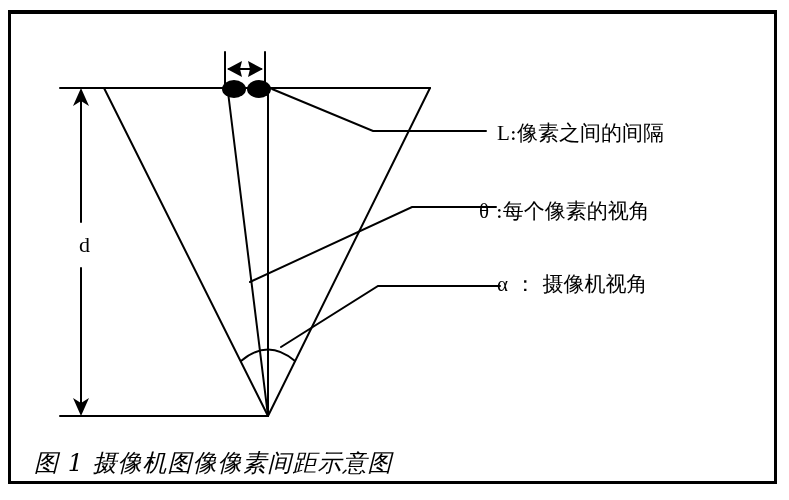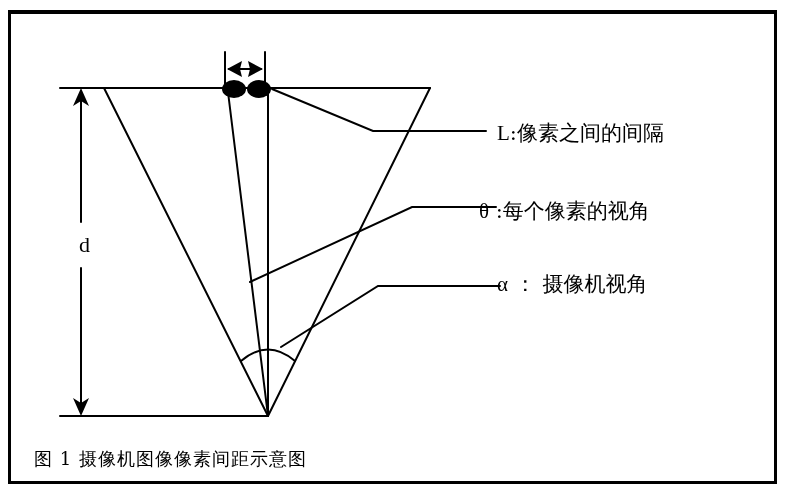--- a/index.html
+++ b/index.html
@@ -47,23 +47,24 @@
       top: 230px;
       font-size: 22px;
       font-family: "Liberation Serif", "DejaVu Serif", serif;
       background: #fff;
       padding: 2px 0;
     }
     .caption {
       position: absolute;
       left: 34px;
       top: 447px;
-      font-size: 18px;
+      font-size: 24px;
       letter-spacing: 1px;
       white-space: nowrap;
+      font-style: italic;
     }
     .sym {
       font-family: "Liberation Serif", "DejaVu Serif", serif;
     }
   </style>
 </head>
 <body>
 
 <div class="frame"></div>
 

